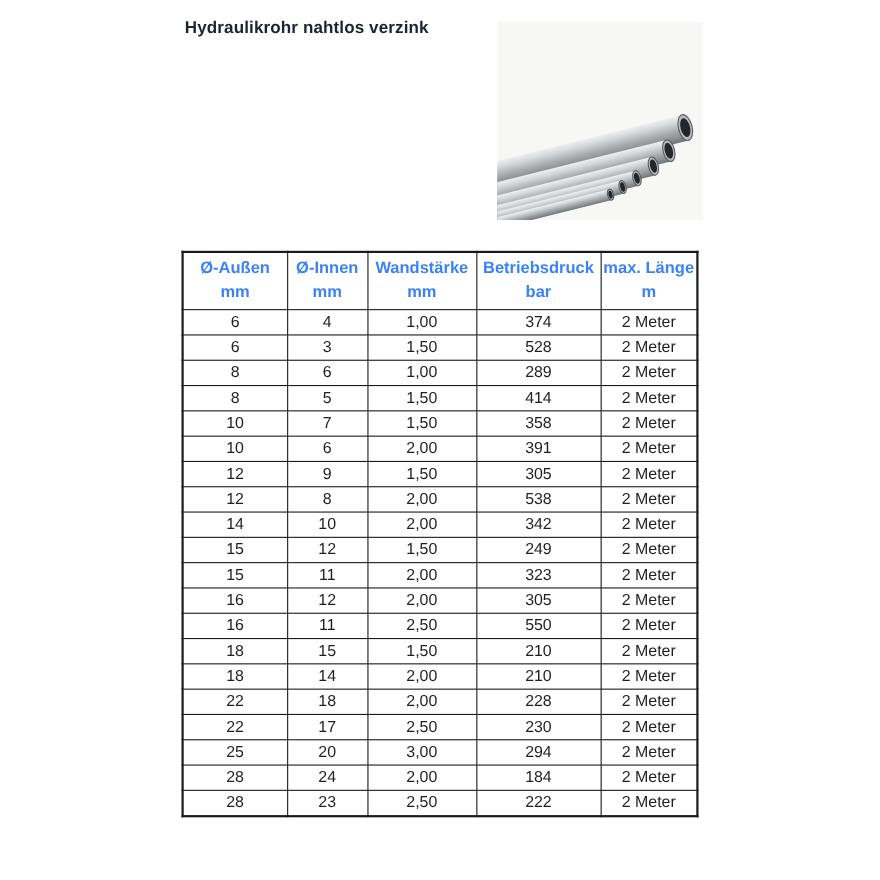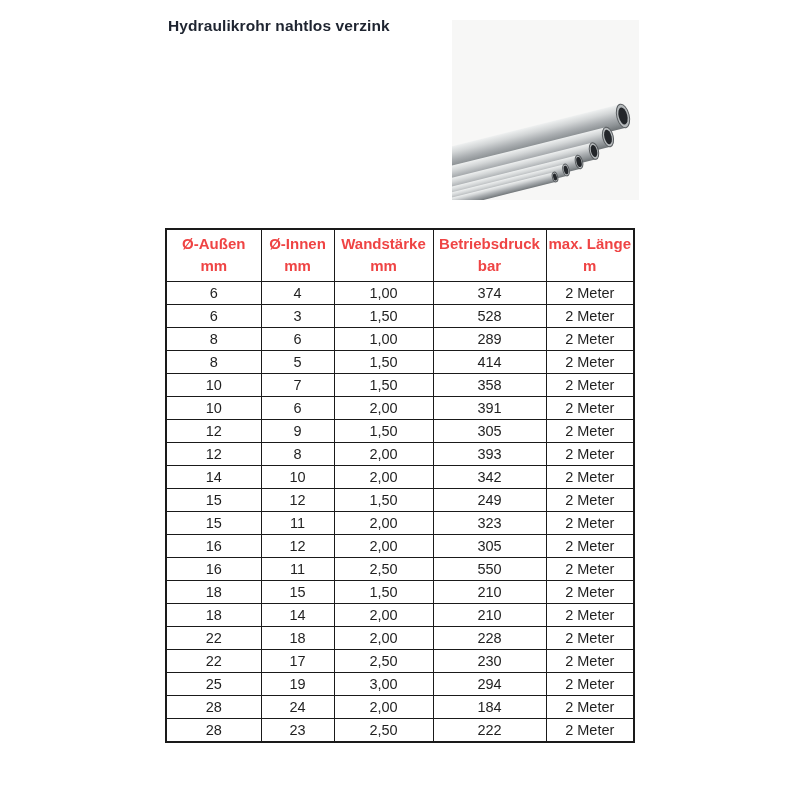--- a/index.html
+++ b/index.html
@@ -19,21 +19,21 @@
   table.spec{
     position:absolute;left:165px;top:228px;width:468px;
     border-collapse:collapse;table-layout:fixed;background:#ffffff;
     border:2px solid #1a1a1a;
   }
   table.spec th,table.spec td{
     border:1.5px solid #1a1a1a;text-align:center;vertical-align:middle;
     overflow:hidden;white-space:nowrap;
   }
   table.spec thead th{
-    font-size:15px;font-weight:700;line-height:22px;padding:3px 0 4px;color:#ef4444;
+    font-size:15px;font-weight:700;line-height:22px;padding:3px 0 4px;color:#3b82f6;
   }
   table.spec tbody td{
     font-size:14.5px;font-weight:400;height:22px;padding:0;color:#1f1f1f;
   }
 </style>
 </head>
 <body>
 
 <div class="page">
 
@@ -163,21 +163,21 @@
       <td>12</td>
       <td>9</td>
       <td>1,50</td>
       <td>305</td>
       <td>2 Meter</td>
     </tr>
         <tr>
       <td>12</td>
       <td>8</td>
       <td>2,00</td>
-      <td>393</td>
+      <td>538</td>
       <td>2 Meter</td>
     </tr>
         <tr>
       <td>14</td>
       <td>10</td>
       <td>2,00</td>
       <td>342</td>
       <td>2 Meter</td>
     </tr>
         <tr>
@@ -231,21 +231,21 @@
     </tr>
         <tr>
       <td>22</td>
       <td>17</td>
       <td>2,50</td>
       <td>230</td>
       <td>2 Meter</td>
     </tr>
         <tr>
       <td>25</td>
-      <td>19</td>
+      <td>20</td>
       <td>3,00</td>
       <td>294</td>
       <td>2 Meter</td>
     </tr>
         <tr>
       <td>28</td>
       <td>24</td>
       <td>2,00</td>
       <td>184</td>
       <td>2 Meter</td>

